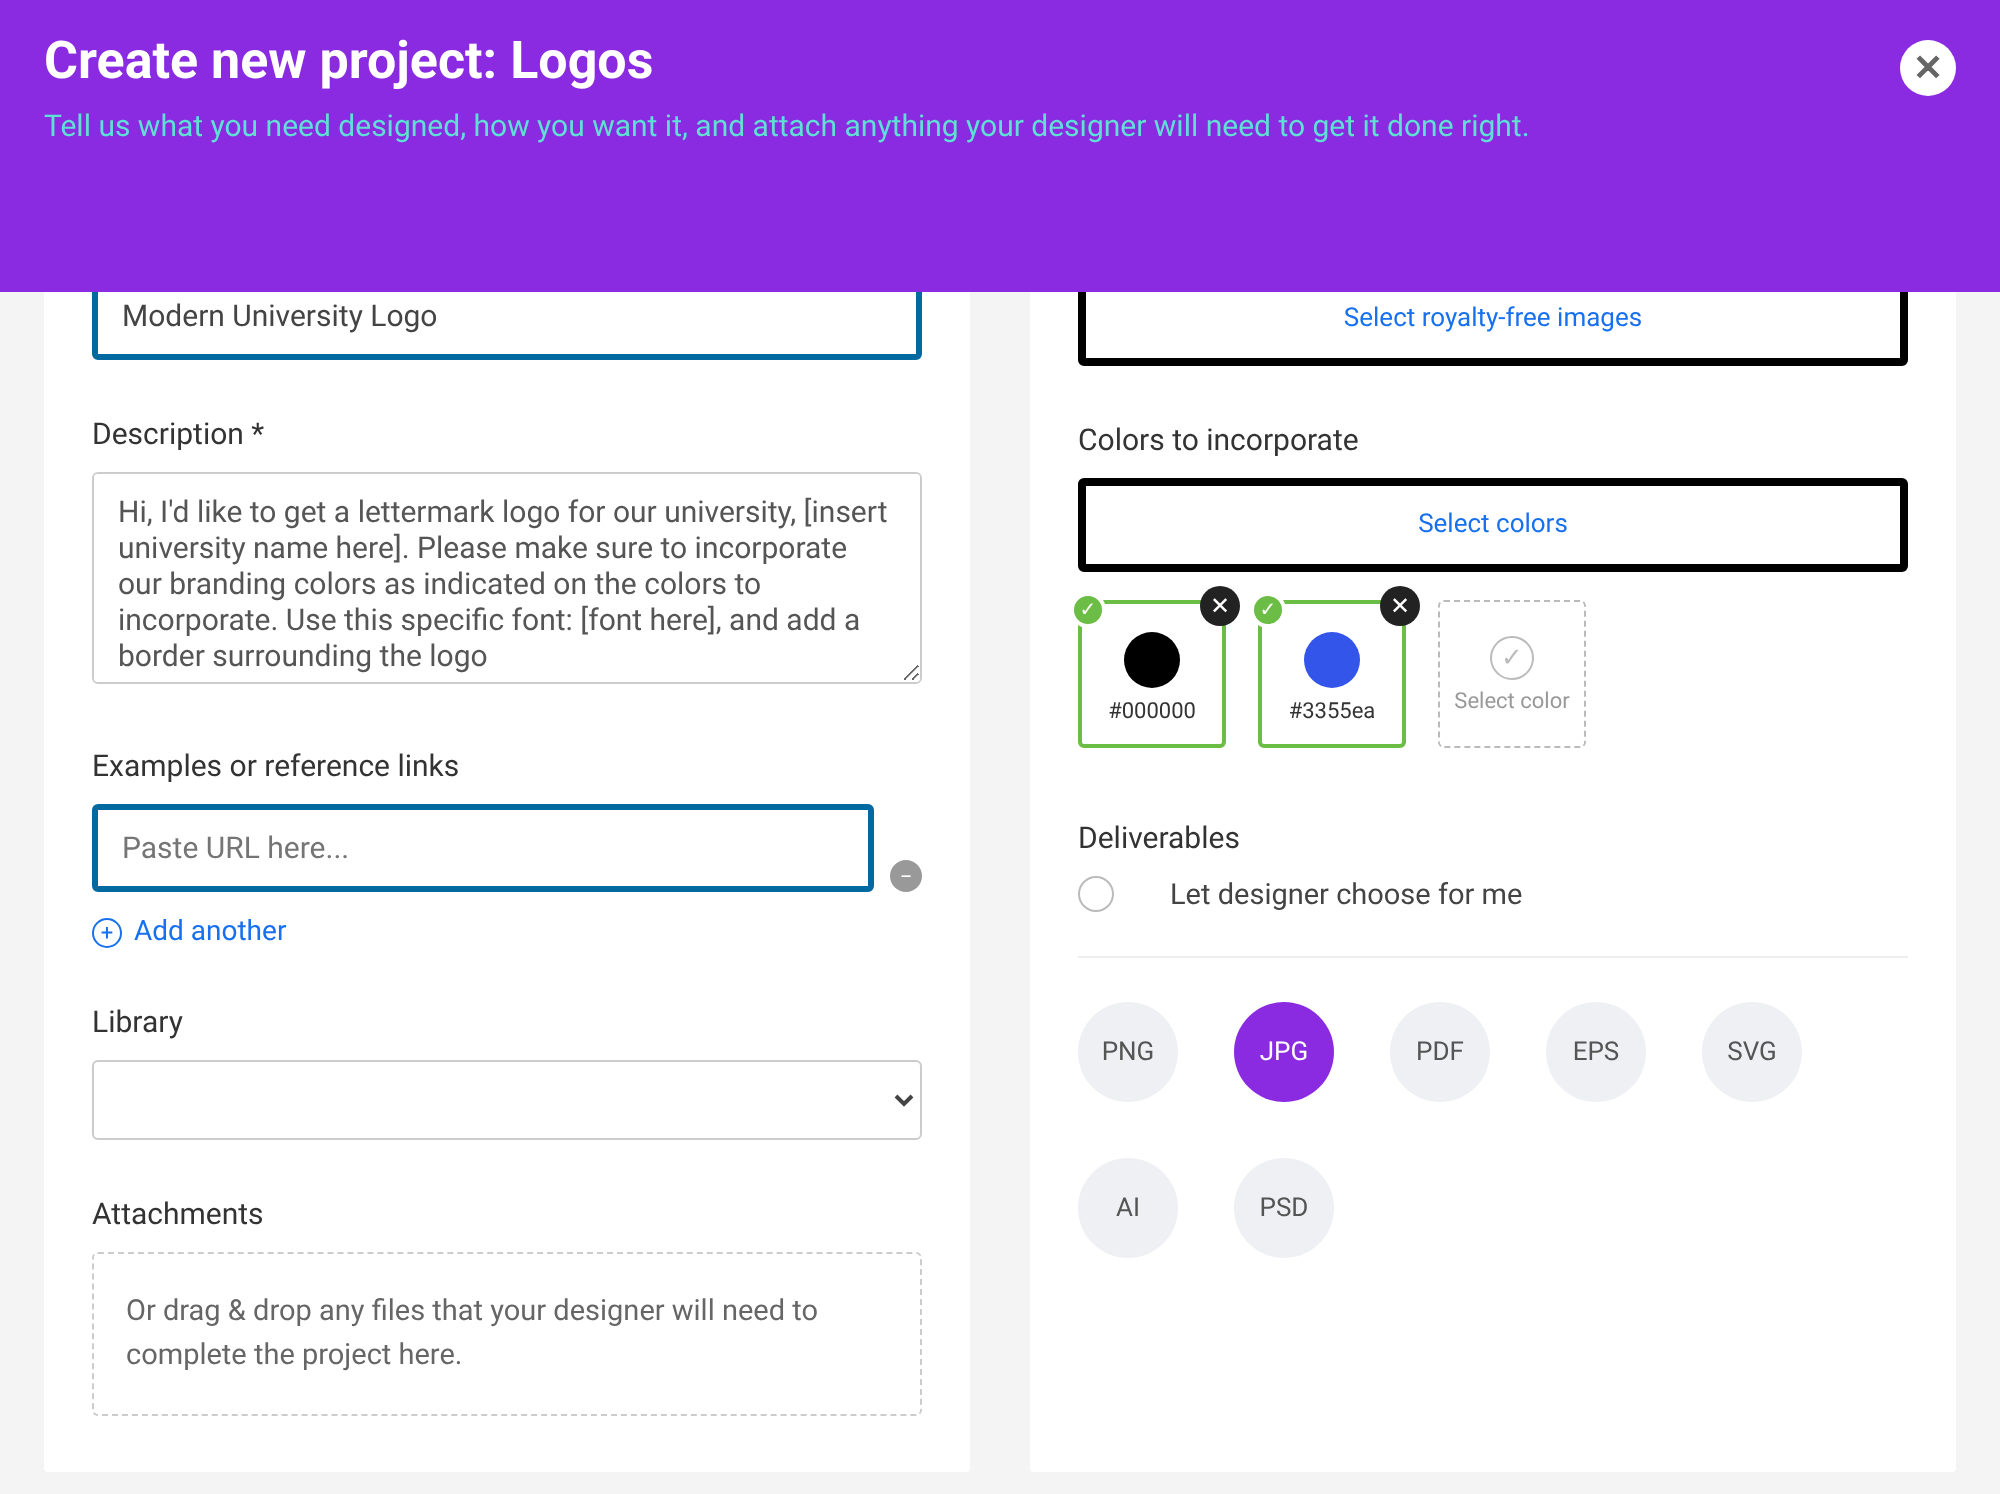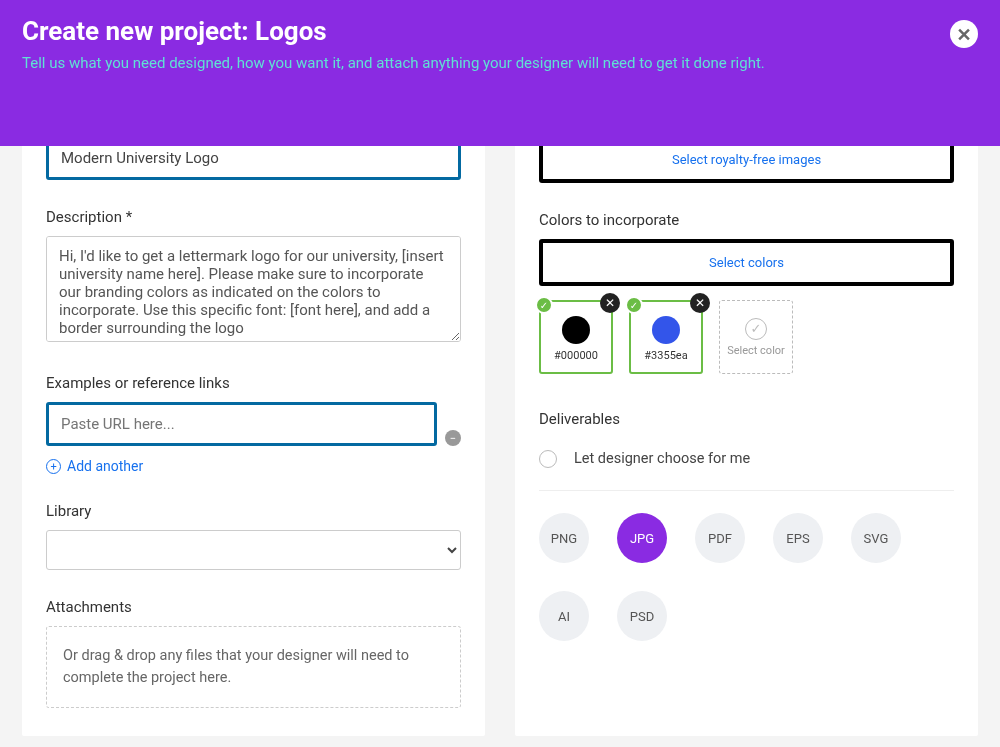--- a/index.html
+++ b/index.html
@@ -26,21 +26,21 @@
 .wide-btn{width:100%;border:4px solid #000000;color:#1771ee;background:#fff;padding:12px;font-size:13px;border-radius:3px;cursor:pointer;text-align:center}
 .swatch-row{display:flex;gap:16px;margin-top:14px}
 .swatch{width:74px;height:74px;border:2px solid #6bbd45;border-radius:3px;position:relative;display:flex;flex-direction:column;align-items:center;justify-content:center;gap:5px;padding-top:4px}
 .swatch-circle{width:28px;height:28px;border-radius:50%}
 .swatch-label{font-size:11px;color:#333}
 .swatch-check{position:absolute;top:-6px;left:-6px;width:18px;height:18px;background:#6bbd45;border:2px solid #fff;border-radius:50%;color:#fff;display:flex;align-items:center;justify-content:center;font-size:10px}
 .swatch-x{position:absolute;top:-9px;right:-9px;width:20px;height:20px;background:#222;border-radius:50%;color:#fff;display:flex;align-items:center;justify-content:center;font-size:12px;cursor:pointer}
 .swatch-empty{width:74px;height:74px;border:1px dashed #bbb;border-radius:3px;display:flex;flex-direction:column;align-items:center;justify-content:center;gap:4px;cursor:pointer}
 .swatch-empty-icon{width:22px;height:22px;border:1.5px solid #bbb;border-radius:50%;color:#bbb;display:flex;align-items:center;justify-content:center;font-size:13px}
 .swatch-empty-label{font-size:11px;color:#999}
-.radio-row{display:flex;align-items:flex-start;gap:17px;margin-top:22px}
+.radio-row{display:flex;align-items:center;gap:28px;margin-top:10px}
 .radio{width:18px;height:18px;border:1.5px solid #bbb;border-radius:50%;cursor:pointer}
 .radio-label{font-size:14.5px;color:#444}
 .divider{border:none;border-top:1px solid #eee;margin:22px 0}
 .format-row{display:flex;flex-wrap:wrap;gap:28px}
 .format-btn{width:50px;height:50px;border-radius:50%;background:#eef0f3;color:#555;font-size:13px;display:flex;align-items:center;justify-content:center;cursor:pointer}
 .format-btn.active{background:#8a2be2;color:#fff}
 </style>
 </head>
 <body>
 

